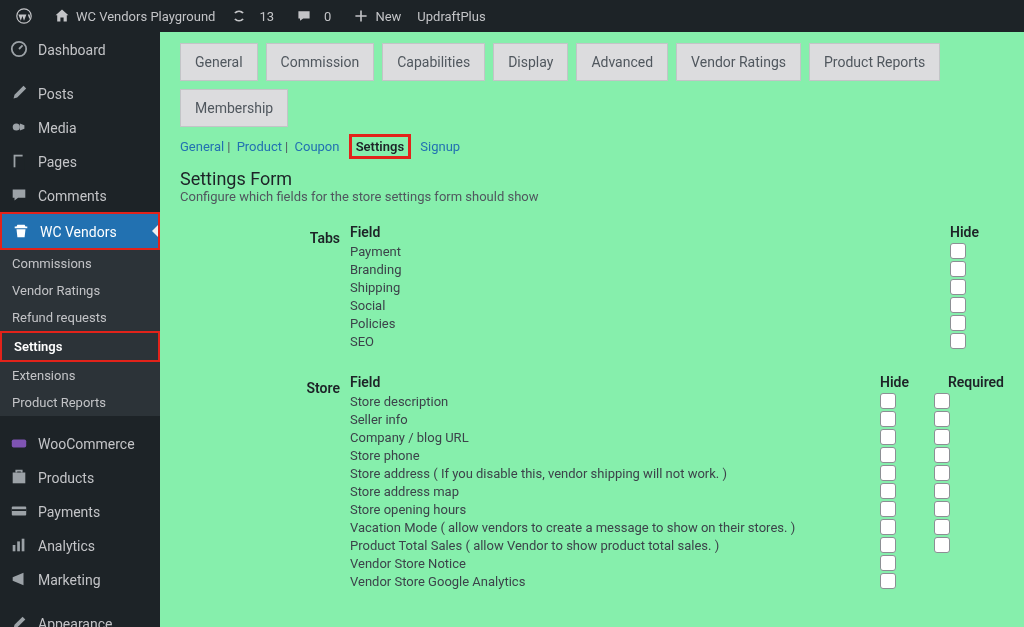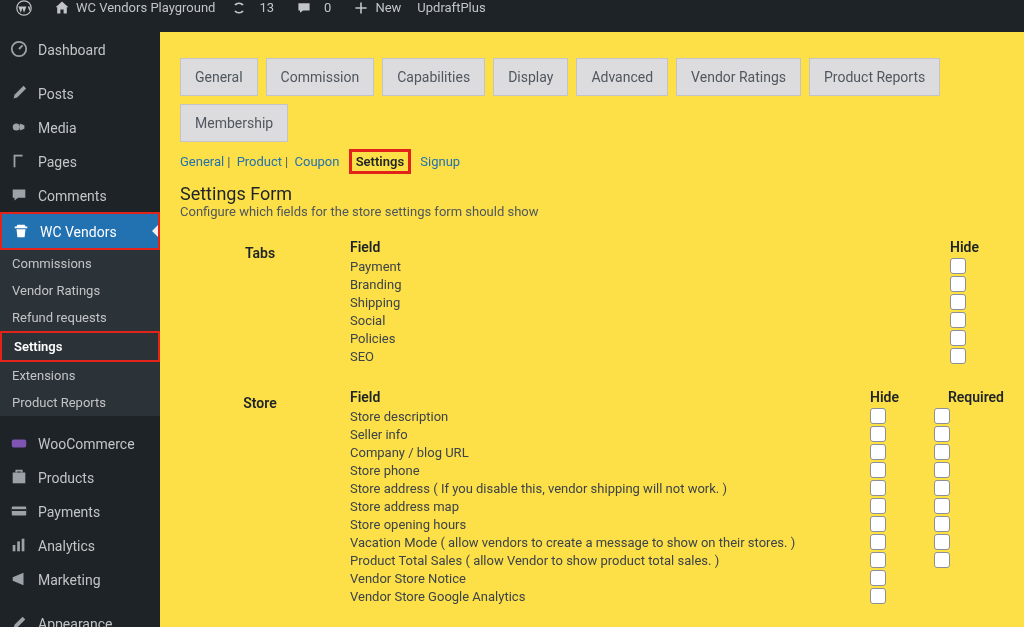--- a/index.html
+++ b/index.html
@@ -1,46 +1,46 @@
 <!DOCTYPE html>
 <html><head>
 <meta charset="utf-8">
 <style>
 *{margin:0;padding:0;box-sizing:border-box;font-family:-apple-system,BlinkMacSystemFont,"Segoe UI",Roboto,sans-serif}
 body{background:#f0f0f1;font-size:13px;color:#3c434a;width:1024px;height:627px;overflow:hidden}
 .adminbar{background:#1d2327;height:32px;display:flex;align-items:center;padding:0 8px;color:#c3c4c7;font-size:13px}
-.adminbar .ab-item{display:flex;padding:0 8px;height:32px;cursor:pointer}
+.adminbar .ab-item{display:flex;align-items:center;padding:0 8px;height:32px;cursor:pointer}
 .adminbar svg{width:16px;height:16px;fill:#c3c4c7;margin-right:6px}
 .adminbar .count{background:transparent;padding:0 6px}
 .layout{display:flex;height:calc(100% - 32px)}
 .sidebar{width:160px;background:#1d2327;color:#c3c4c7;overflow-y:auto;flex-shrink:0}
 .menu-item{display:flex;align-items:flex-end;padding:8px 10px;cursor:pointer;font-size:14px;position:relative}
 .menu-item svg{width:18px;height:18px;fill:#9ca2a7;margin-right:10px;flex-shrink:0}
 .menu-item.current{background:#2271b1;color:#fff}
 .menu-item.current svg{fill:#fff}
 .menu-item.highlight-red{border:2px solid #e2231a}
 .menu-item .arrow{position:absolute;right:0;top:50%;transform:translateY(-50%);width:0;height:0;border-top:6px solid transparent;border-bottom:6px solid transparent;border-right:6px solid #f0f0f1}
 .submenu{background:#2c3338}
 .submenu .sub-item{padding:6px 12px;cursor:pointer;font-size:13px;color:#c3c4c7}
 .submenu .sub-item.current{color:#fff;font-weight:600}
 .submenu .sub-item.highlight-red{border:2px solid #e2231a}
-.content{flex:1;padding:18px 20px;overflow-y:auto;background:#fde047}
+.content{flex:1;padding:3px 20px;overflow-y:auto;background:#86efac}
 .nav-tabs{display:flex;gap:8px;margin:8px 0 12px 0;flex-wrap:wrap}
 .nav-tab{background:#dcdcde;padding:10px 14px;font-size:14px;color:#50575e;cursor:pointer;border:1px solid #c3c4c7}
 .nav-tab.active-red{border:3px solid #e2231a;color:#1d2327;font-weight:600}
 .subsub{margin:6px 0 14px 0;font-size:13px}
 .subsub a{color:#2271b1;text-decoration:none}
 .subsub .sep{color:#50575e;margin:0 3px}
 .subsub .current{color:#1d2327;font-weight:600;border:3px solid #e2231a;padding:2px 4px}
 h2{font-size:18px;font-weight:400;margin:10px 0 0;color:#1d2327}
 .desc{color:#50575e;margin-bottom:20px;font-size:13px}
 .form-table{width:100%;border-collapse:collapse}
-.form-table th.section-label{text-align:center;font-weight:600;width:170px;vertical-align:top;padding:6px 10px 6px 0;font-size:14px;color:#1d2327}
+.form-table th.section-label{text-align:right;font-weight:600;width:170px;vertical-align:top;padding:6px 10px 6px 0;font-size:14px;color:#1d2327}
 .form-table td{padding:0 0 24px 0}
-.field-grid{display:grid;grid-template-columns:1fr 54px 70px;column-gap:10px;align-items:center}
+.field-grid{display:grid;grid-template-columns:1fr 54px 70px;align-items:center}
 .field-grid .hdr{font-weight:600;font-size:14px;color:#1d2327;padding-bottom:2px}
 .field-grid .field-label{font-size:13px;color:#3c434a;padding:1px 0}
 .field-grid input[type=checkbox]{width:16px;height:16px;border:1px solid #8c8f94;border-radius:3px;appearance:none;background:#fff;cursor:pointer;margin:1px 0}
 </style>
 </head>
 <body>
 
 <div class="adminbar">
   <div class="ab-item">
       <svg viewBox="0 0 20 20">

